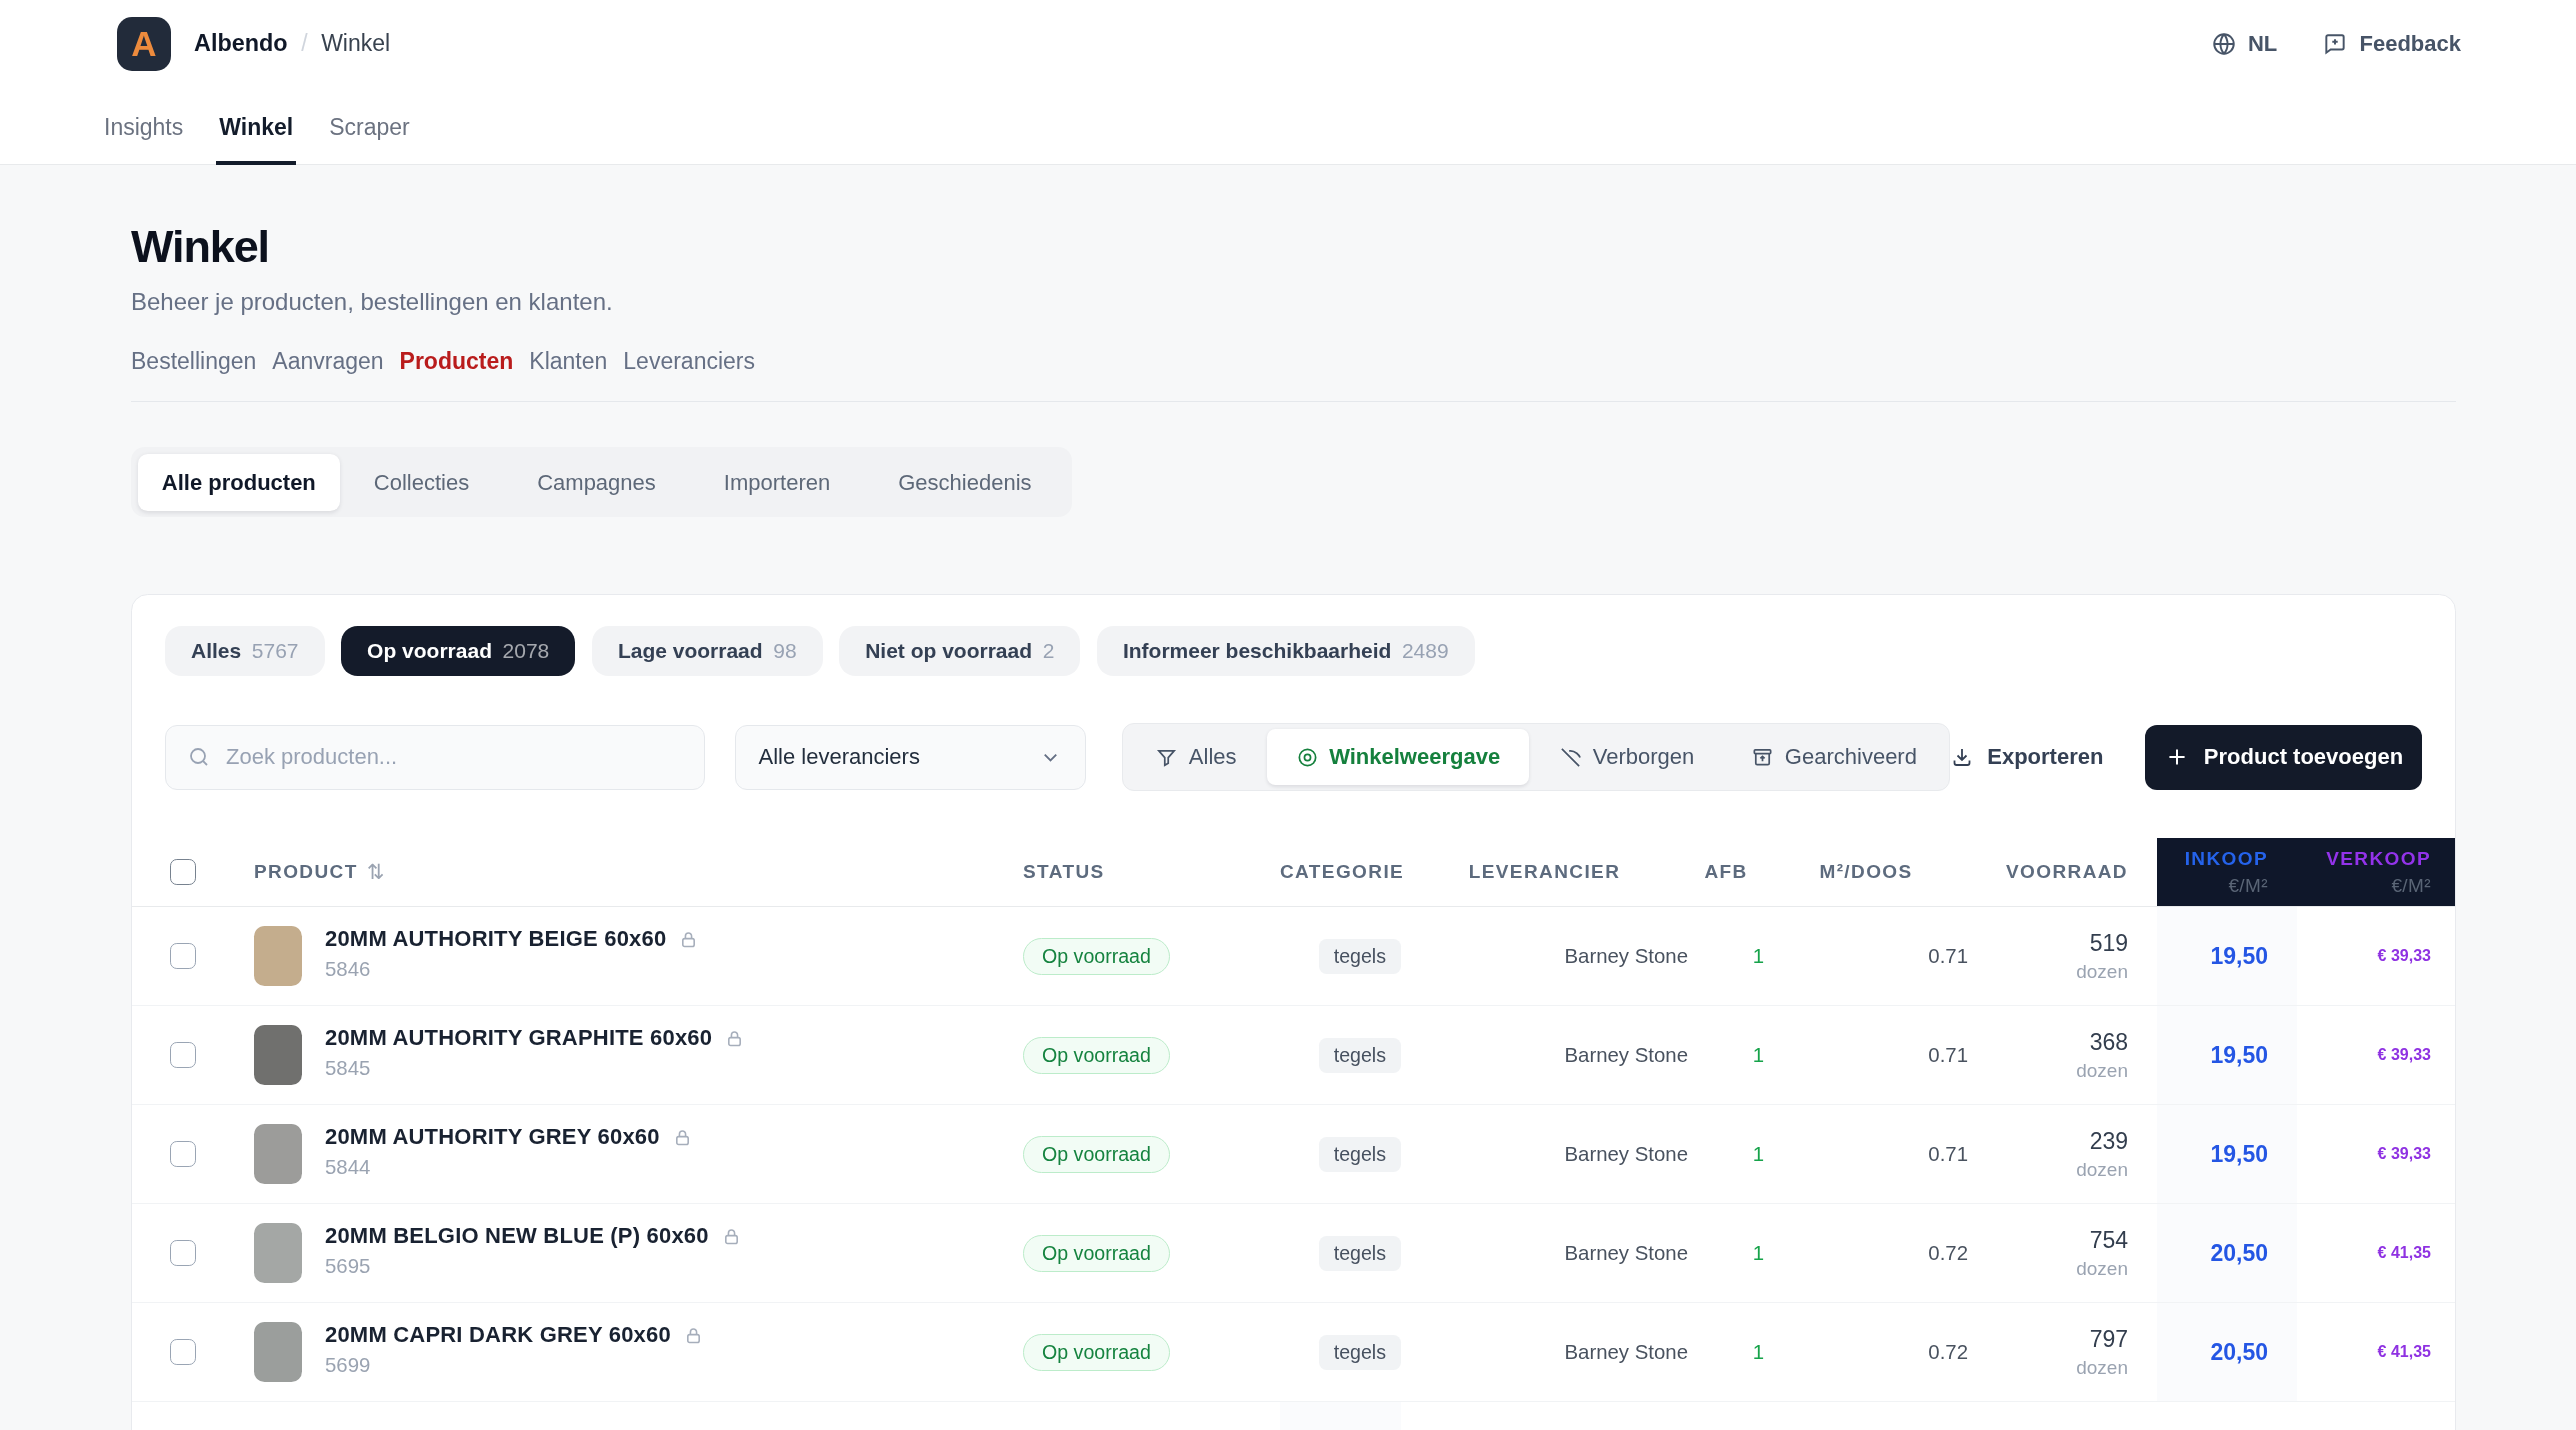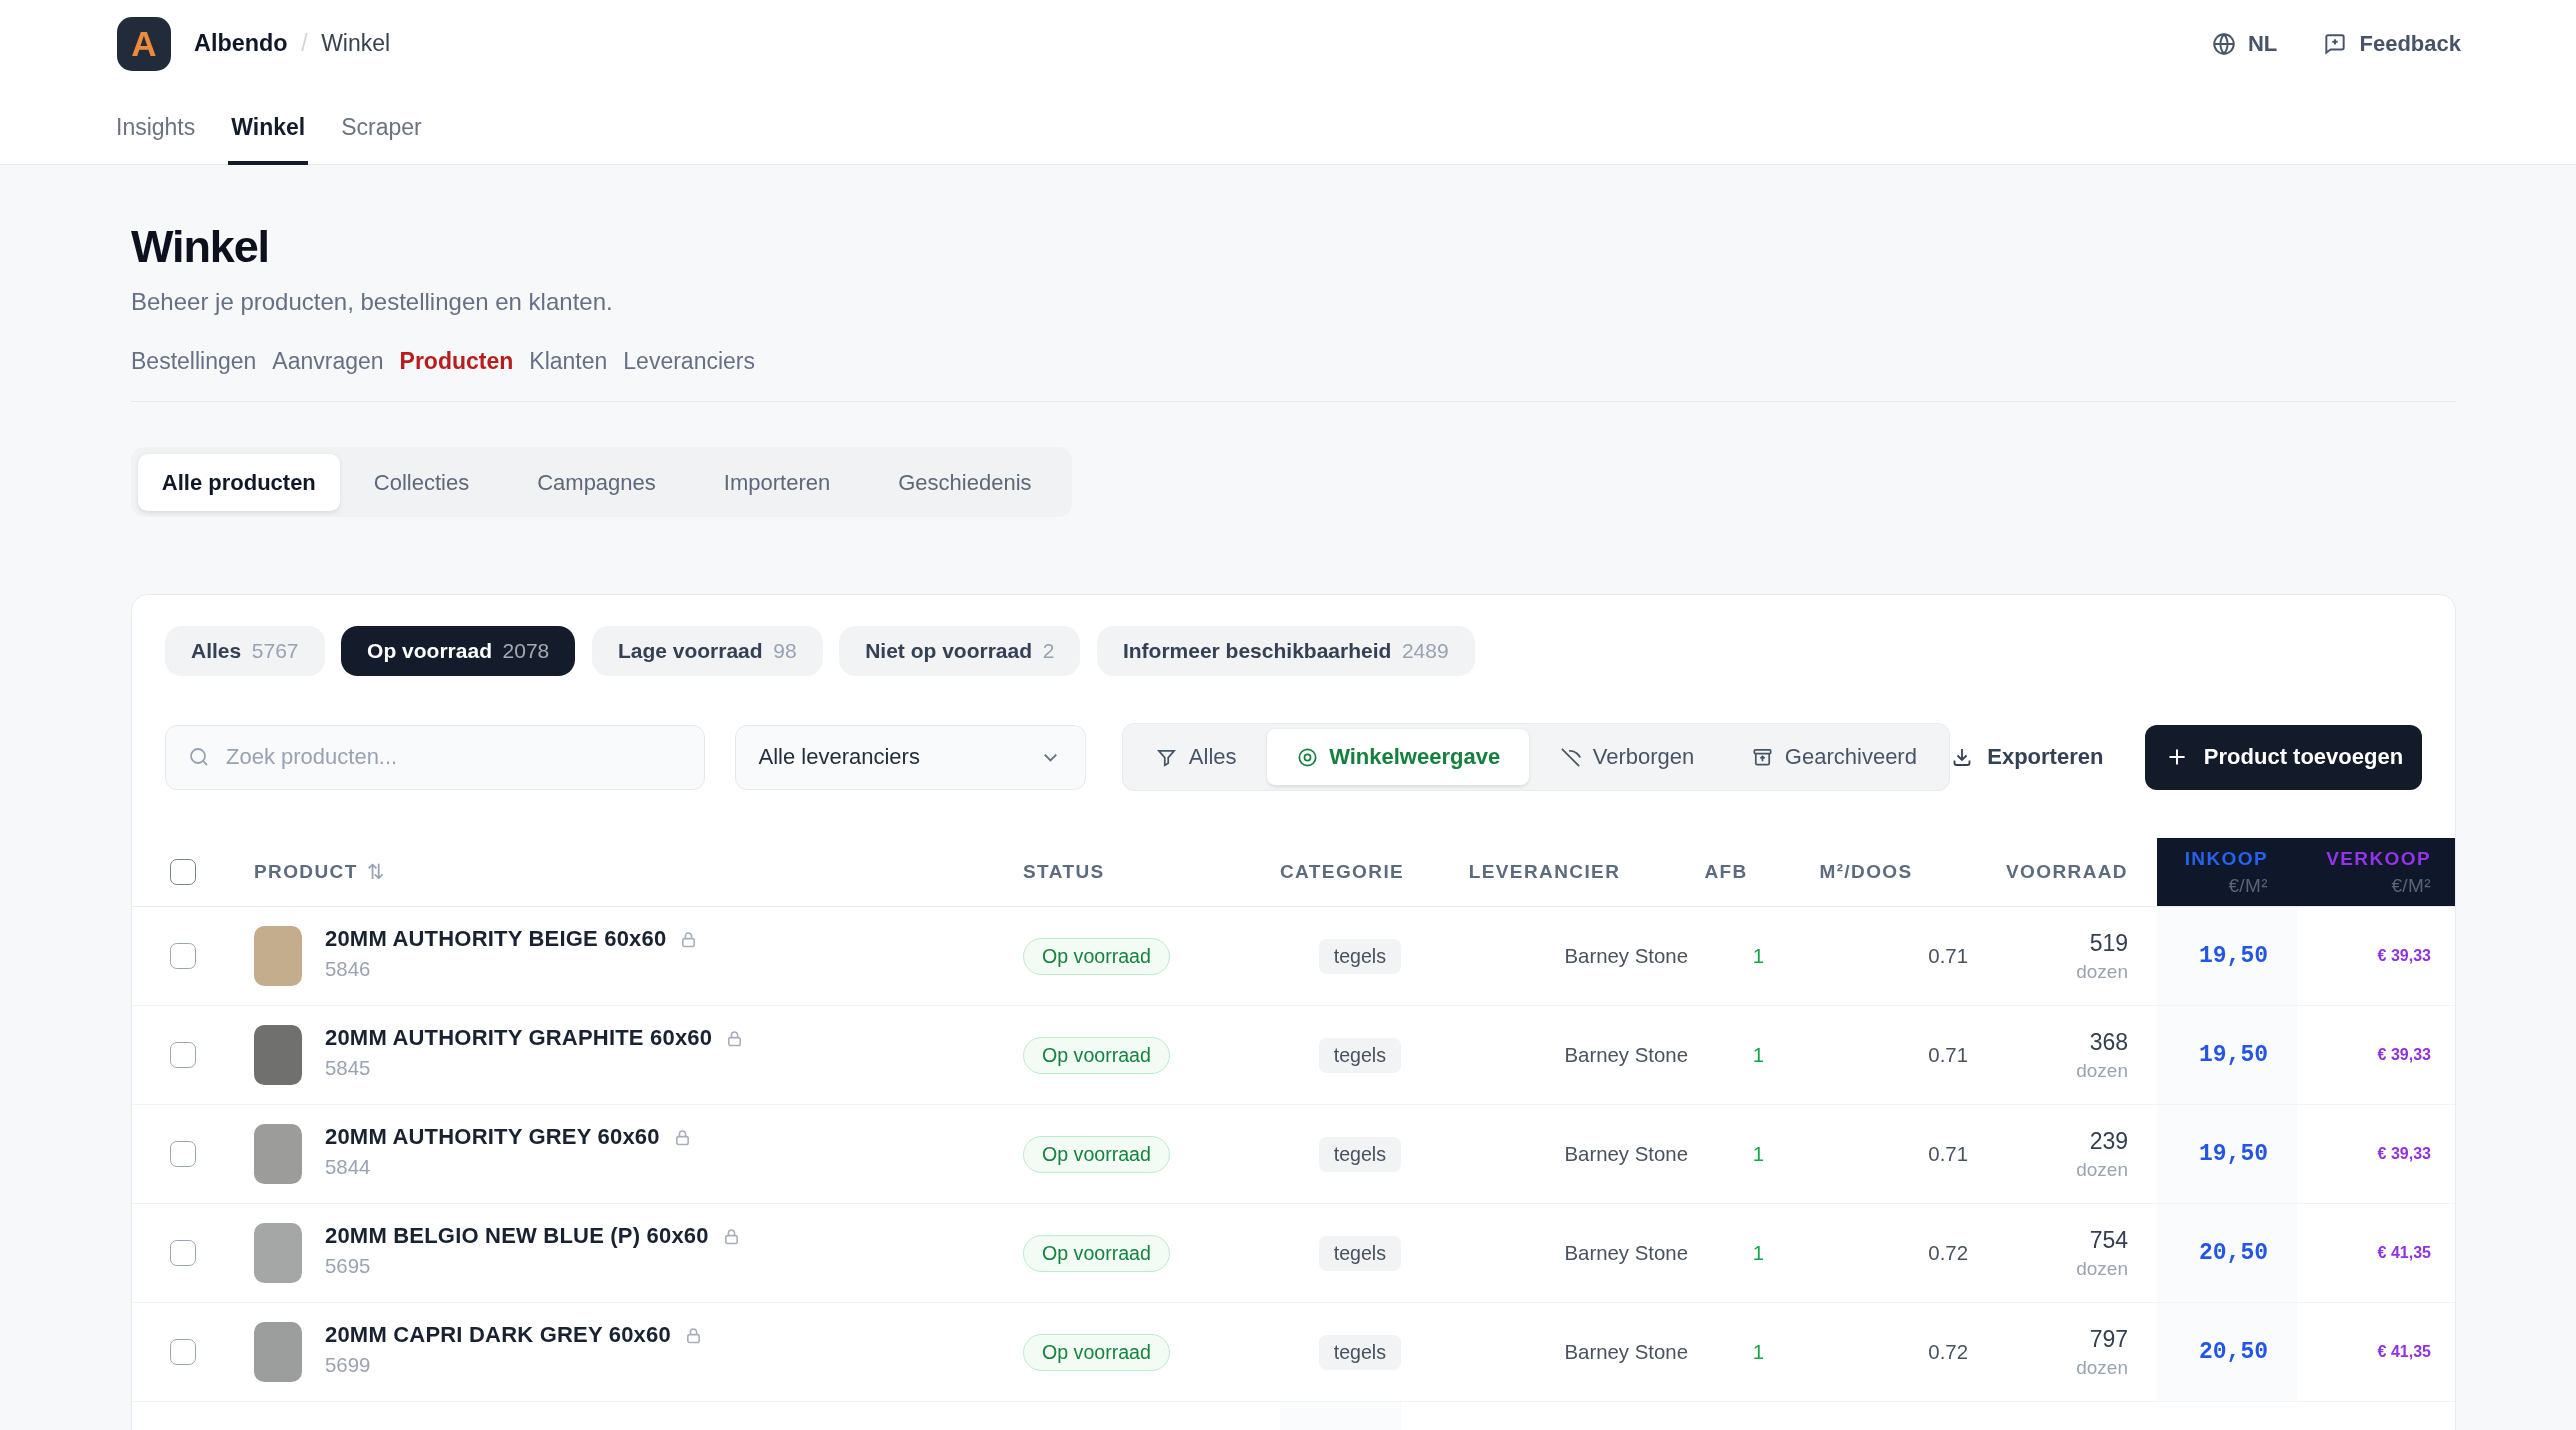--- a/index.html
+++ b/index.html
@@ -10,21 +10,21 @@
   
   .hdr { position:relative; height:165px; background:#ffffff; border-bottom:0.8px solid #e8eaec; }
   .hdr-top { position:absolute; top:16.6px; left:117px; right:115px; display:flex; align-items:center; }
   .logo { width:54px; height:54px; border-radius:15px; background:#222b3a; display:flex; align-items:center; justify-content:center; }
   .logo span { color:#ed8b3d; font-size:35px; font-weight:700; }
   .brand { margin-left:23px; font-size:23.4px; font-weight:700; color:#101828; }
   .crumb-sep { margin:0 13.6px; font-size:23px; color:#d0d5dd; }
   .crumb { font-size:23px; color:#38424f; }
   .hdr-right { margin-left:auto; display:flex; align-items:center; gap:45px; }
   .hdr-right .hbtn { display:flex; align-items:center; gap:11.3px; font-size:22px; font-weight:600; color:#475467; cursor:pointer; }
-  .hdr-nav { position:absolute; bottom:0; left:116px; display:flex; gap:36px; }
+  .hdr-nav { position:absolute; bottom:0; left:104px; display:flex; gap:36px; }
   .nav-item { position:relative; font-size:23px; color:#6b7280; padding-bottom:23px; cursor:pointer; }
   .nav-item.active { color:#131c2b; font-weight:700; }
   .nav-item.active::after { content:""; position:absolute; left:-3px; right:-3px; bottom:-0.8px; height:3.8px; background:#131c2b; }
 
   
   .main { padding-left:131px; }
   .page-title { margin-top:56px; font-size:45px; font-weight:700; letter-spacing:-1.1px; color:#0c111d; }
   .page-sub { margin-top:15px; font-size:24px; color:#667085; }
   .tabs { margin-top:32px; display:flex; gap:16px; }
   .tab { font-size:23px; color:#667085; cursor:pointer; }
@@ -85,21 +85,21 @@
   .sku { margin-top:6px; font-size:20.4px; color:#9aa3b1; }
   .badge { display:inline-flex; align-items:center; padding:6px 18px; border-radius:755px; background:#f2fcf5; border:1.5px solid #bcecca; color:#15833f; font-size:19.6px; }
   .ccenter { text-align:right; }
   .cat-pill { display:inline-block; padding:6px 15px; border-radius:7.6px; background:#f1f3f5; color:#46505f; font-size:19.6px; }
   .lev { font-size:20.4px; color:#49525f; }
   .afb { font-size:20.4px; color:#16a34a; cursor:pointer; }
   .m2 { font-size:20.4px; color:#49525f; }
   .cright { text-align:right; padding-right:29px; }
   .vr-num { font-size:23px; color:#333e4e; }
   .vr-unit { margin-top:4.5px; font-size:19px; color:#9aa3b1; }
-  .inkoop-cell { height:100%; display:flex; align-items:center; justify-content:flex-end; padding-right:29px; background:#fafbfd; font-size:23px; font-weight:600; color:#2456e4;font-family:Liberation Mono, monospace; }
+  .inkoop-cell { height:100%; display:flex; align-items:center; justify-content:flex-end; padding-right:29px; background:#fafbfd; font-size:23px; font-weight:600; color:#2456e4; }
   .verkoop-cell { text-align:right; padding-right:25px; font-size:16px; font-weight:600; color:#8f32e2; }
 </style>
 </head>
 <body>
 
 <div class="hdr">
   <div class="hdr-top">
     <div class="logo">
         <span>A</span>
       </div>

